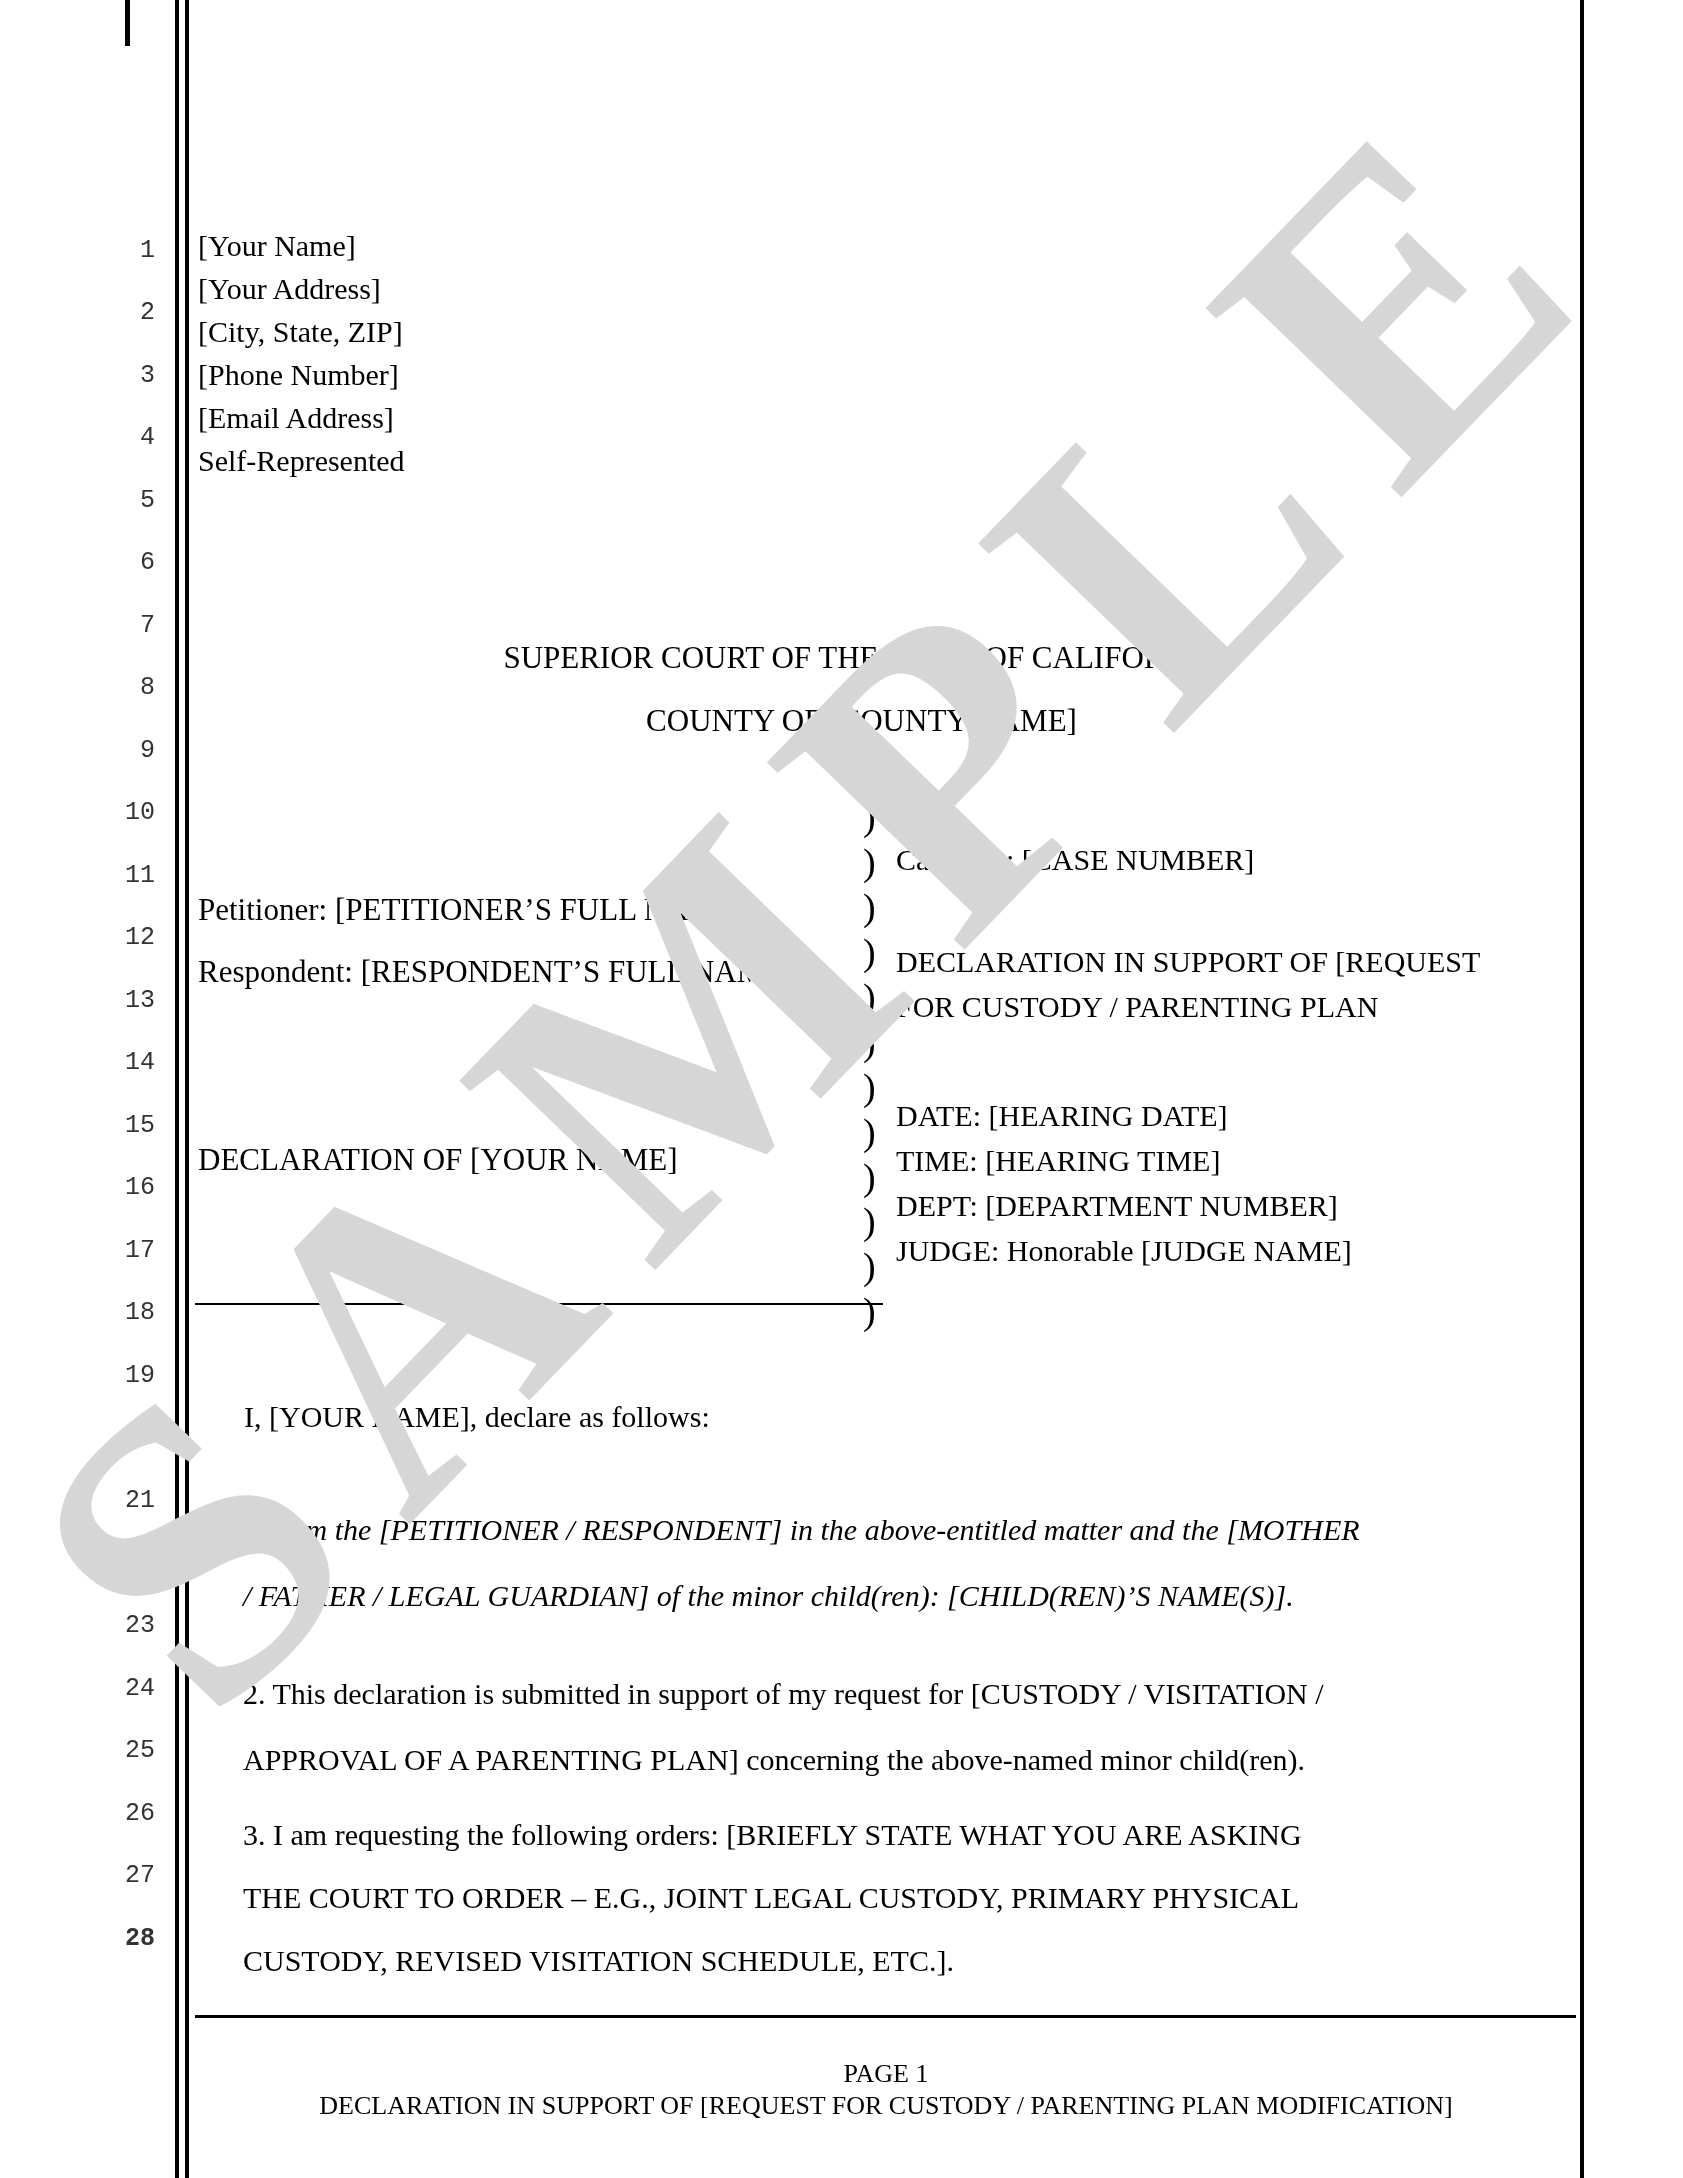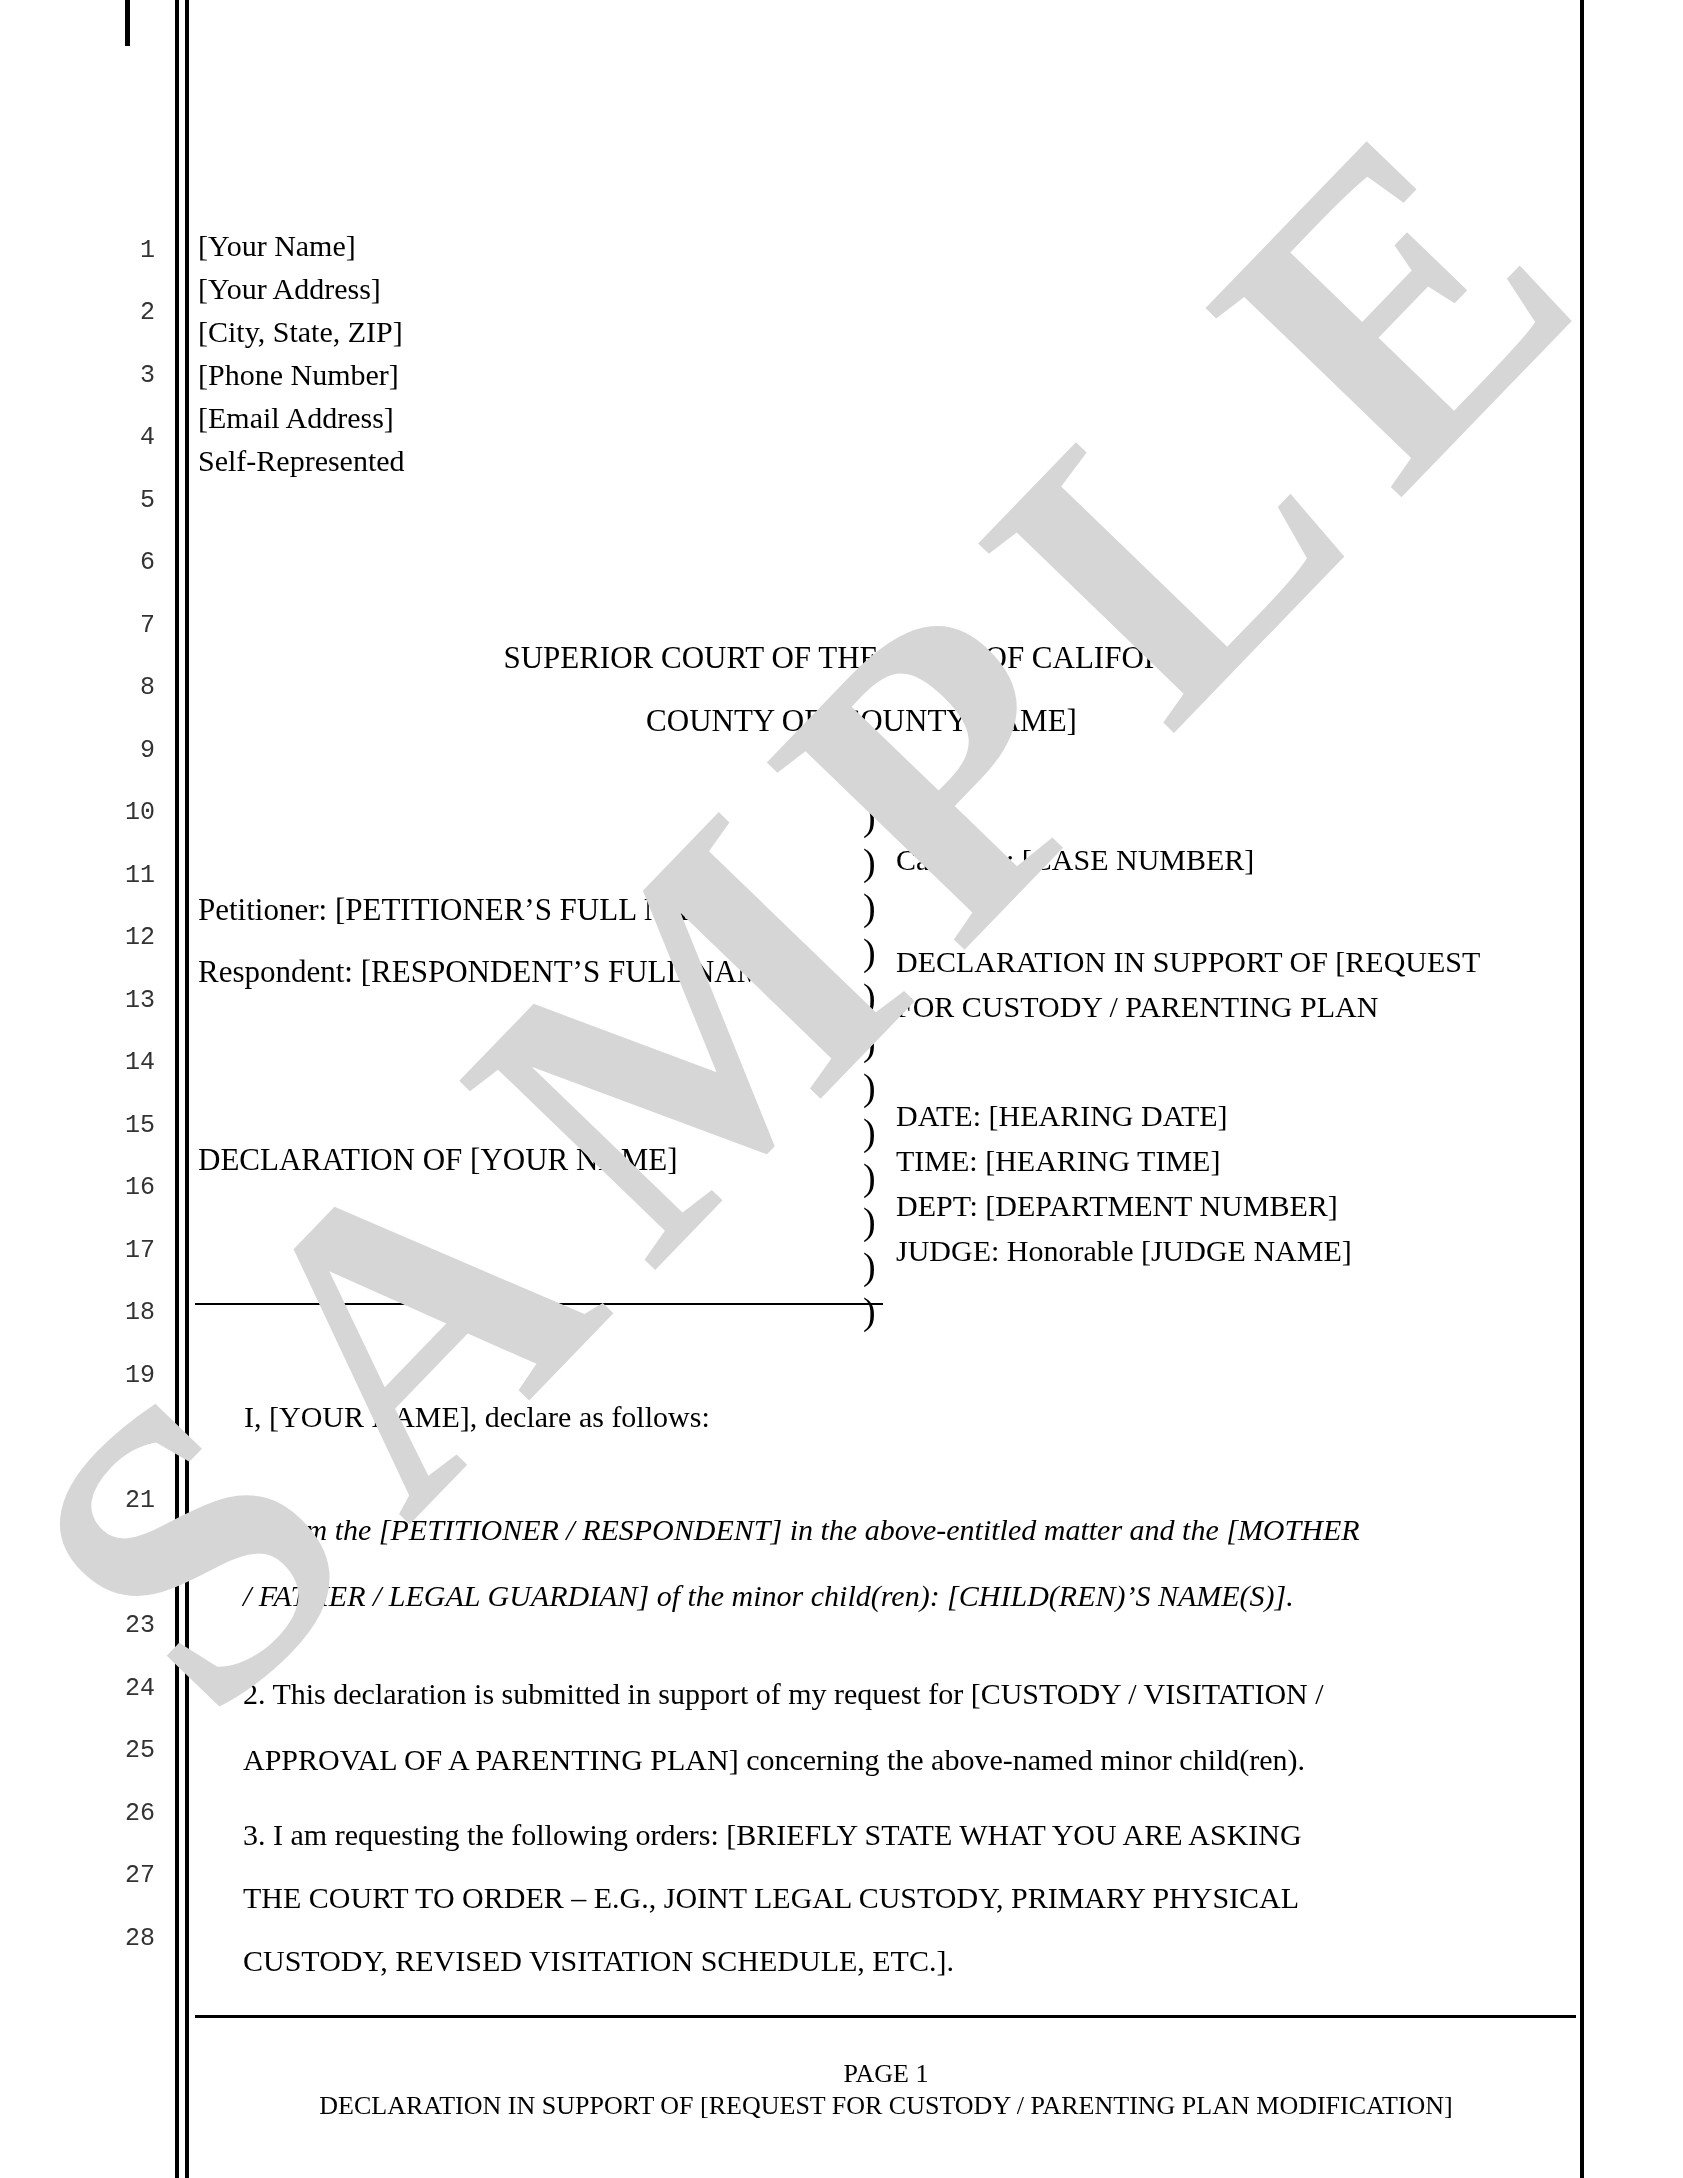--- a/index.html
+++ b/index.html
@@ -82,21 +82,21 @@
       <div class="line-number" style="top: 1300px;">18</div>
       <div class="line-number" style="top: 1363px;">19</div>
       <div class="line-number" style="top: 1425px;">20</div>
       <div class="line-number" style="top: 1488px;">21</div>
       <div class="line-number" style="top: 1551px;">22</div>
       <div class="line-number" style="top: 1613px;">23</div>
       <div class="line-number" style="top: 1676px;">24</div>
       <div class="line-number" style="top: 1738px;">25</div>
       <div class="line-number" style="top: 1801px;">26</div>
       <div class="line-number" style="top: 1863px;">27</div>
-      <div class="line-number" style="top: 1926px;">28</div>
+      <div class="line-number" style="top: 1926px; font-weight: bold;">28</div>
     </div>
 
   <div class="addr">
 
   <div>[Your Name]</div>
       <div>[Your Address]</div>
       <div>[City, State, ZIP]</div>
       <div>[Phone Number]</div>
       <div>[Email Address]</div>
       <div>Self-Represented</div>

